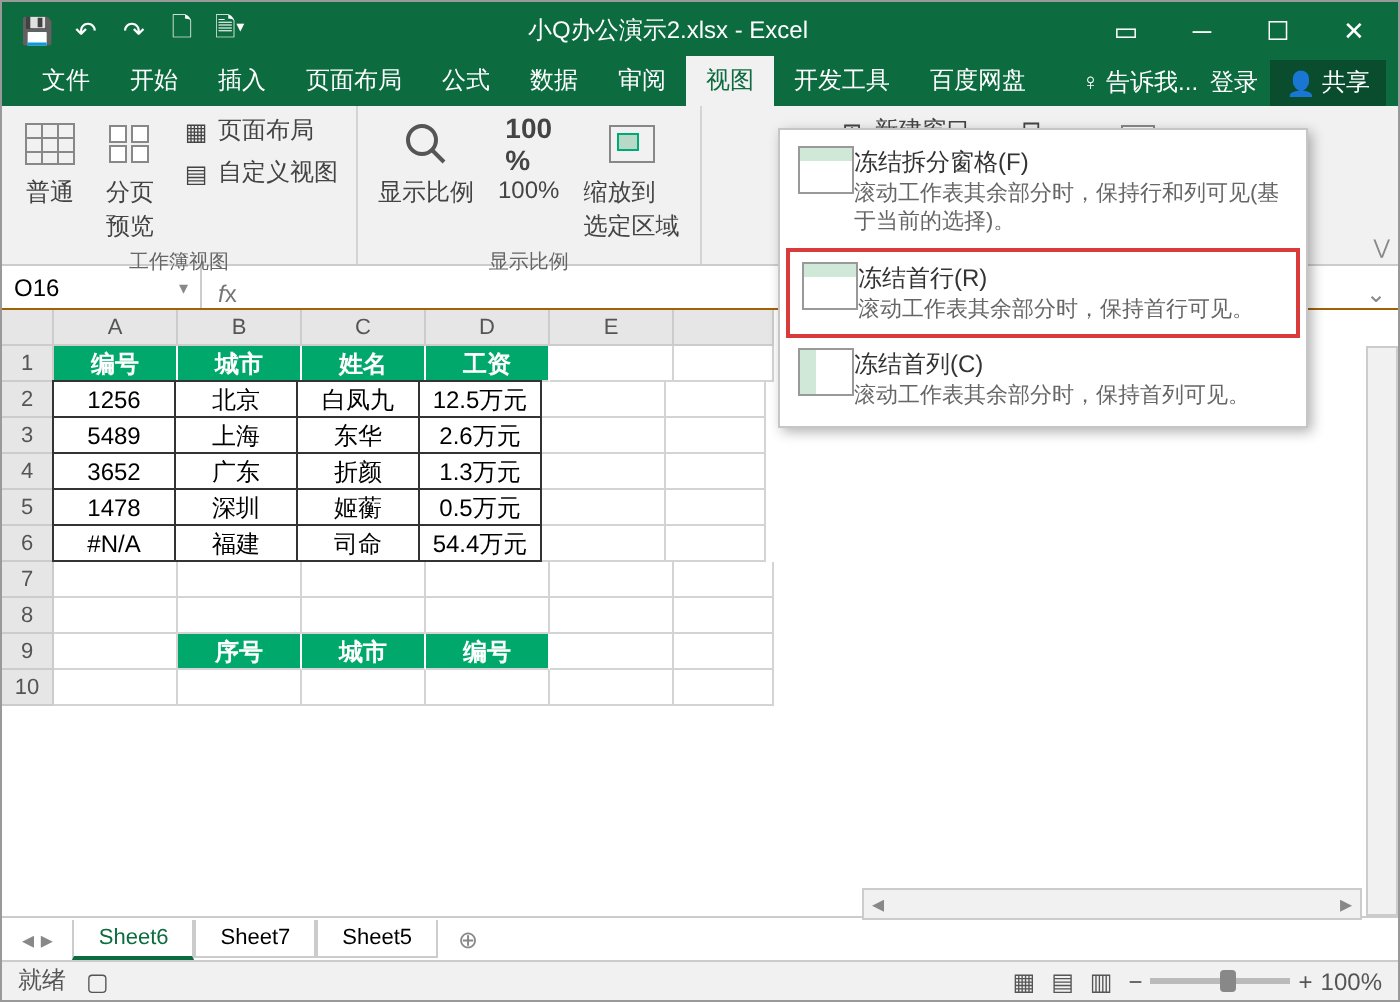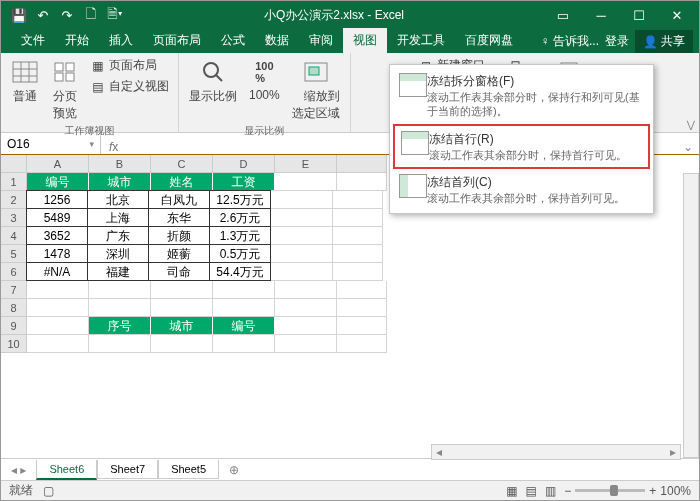--- a/index.html
+++ b/index.html
@@ -34,21 +34,21 @@
 .nb-cell{width:100px;border-right:1px solid #ccc;padding:0 6px;height:100%;display:flex;align-items:center;justify-content:space-between}
 .fx{padding:0 8px;color:#777}
 .grid{position:relative;background:#fff}
 .colhdr{display:flex;height:18px}
 .colhdr div{border-right:1px solid #ccc;border-bottom:1px solid #ccc;background:#e6e6e6;text-align:center;font-size:11px;color:#555;line-height:18px}
 .corner{width:26px}
 .col{width:62px}
 .row{display:flex;height:18px}
 .rh{width:26px;background:#e6e6e6;border-right:1px solid #ccc;border-bottom:1px solid #ccc;text-align:center;font-size:11px;color:#555;line-height:18px}
 .cell{width:62px;border-right:1px solid #d4d4d4;border-bottom:1px solid #d4d4d4;text-align:center;line-height:18px;font-size:12px;overflow:hidden;white-space:nowrap}
-.hcell{background:#00a86b;color:#fff;font-weight:400;border-right:1px solid #fff}
+.hcell{background:#00a86b;color:#fff;font-weight:700;border-right:1px solid #fff}
 .dcell{border:1px solid #333;margin:-1px 0 0 -1px}
 .sheettabs{position:absolute;bottom:20px;left:0;right:0;height:22px;border-top:1px solid #ccc;background:#fff;display:flex;align-items:center;padding-left:10px;gap:0}
 .sheettabs .nav{display:flex;gap:6px;color:#888;padding-right:10px}
 .stab{padding:3px 12px;border:1px solid #ccc;border-top:none;background:#fff;font-size:11px;cursor:pointer}
 .stab.active{border-bottom:2px solid #0c6b3f;color:#0c6b3f;font-weight:500}
 .status{position:absolute;bottom:0;left:0;right:0;height:20px;background:#f1f1f1;border-top:1px solid #ccc;display:flex;align-items:center;padding:0 8px;font-size:11px;color:#555;gap:10px}
 .status .right{margin-left:auto;display:flex;align-items:center;gap:8px}
 .zoom{display:flex;align-items:center;gap:4px}
 .slider{width:70px;height:3px;background:#bbb;position:relative}
 .slider::after{content:"";position:absolute;left:50%;top:-4px;width:8px;height:11px;background:#888;border-radius:2px}
@@ -142,31 +142,31 @@
       <div class="rbtn">
           <div class="ic">
             <svg width="26" height="26">
               <circle cx="11" cy="11" r="7" fill="none" stroke="#555" stroke-width="2"></circle>
               <line x1="16" y1="16" x2="22" y2="22" stroke="#555" stroke-width="2"></line>
             </svg>
           </div>
           <span>显示比例</span>
         </div>
       <div class="rbtn">
-          <div class="ic" style="font-size:11px;font-weight:bold">100<br>%</div>
+          <div class="ic" style="font-size:14px;font-weight:bold">100<br>%</div>
           <span>100%</span>
         </div>
       <div class="rbtn">
           <div class="ic">
             <svg width="26" height="22">
               <rect x="2" y="2" width="22" height="18" fill="none" stroke="#888"></rect>
               <rect x="6" y="6" width="10" height="8" fill="#b8d8c8" stroke="#0a7"></rect>
             </svg>
           </div>
-          <span style="white-space:pre-line;text-align:right">缩放到
+          <span style="white-space:pre-line;text-align:left">缩放到
 选定区域</span>
         </div>
     </div>
     <div class="lbl">显示比例</div>
   </div>
   <div class="group" style="flex:1;border-right:none">
     <div class="body">
       <div style="display:flex;flex-direction:column;gap:1px">
         <div class="rbtn sm">
             <div class="ic">⊞</div>

